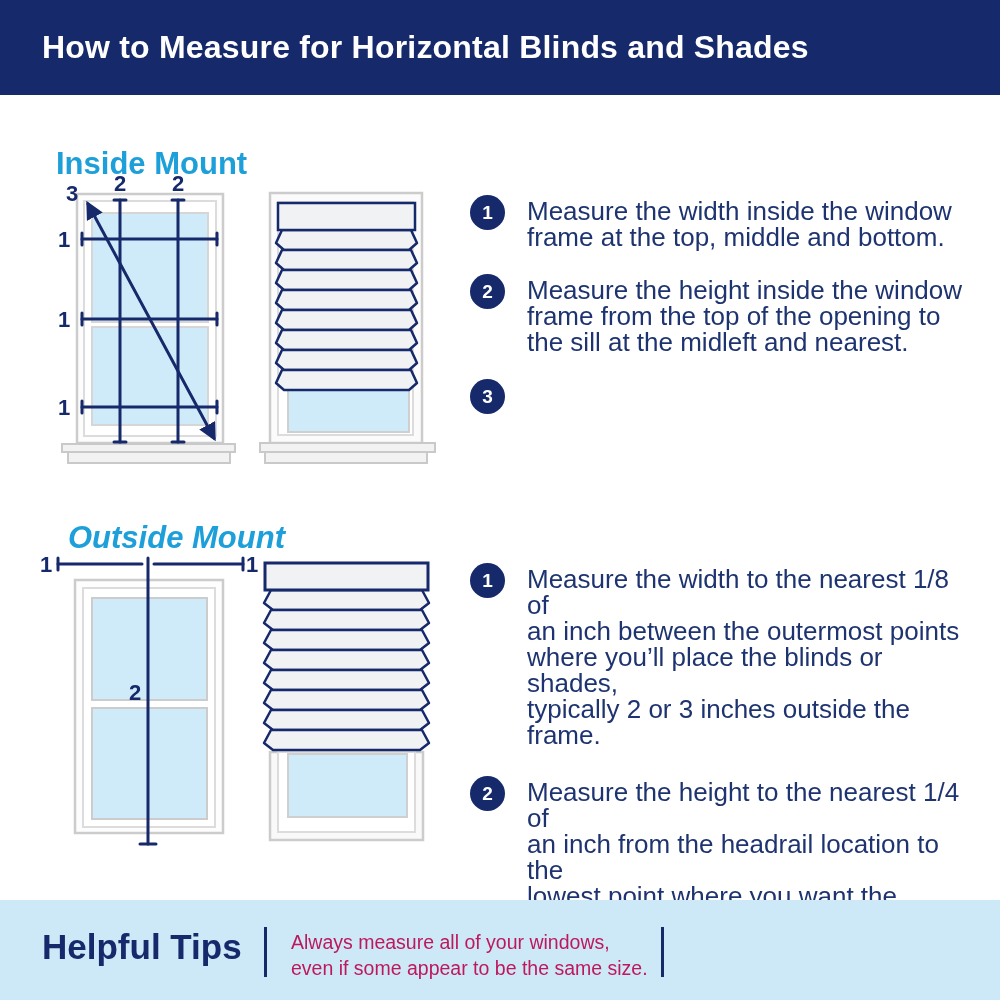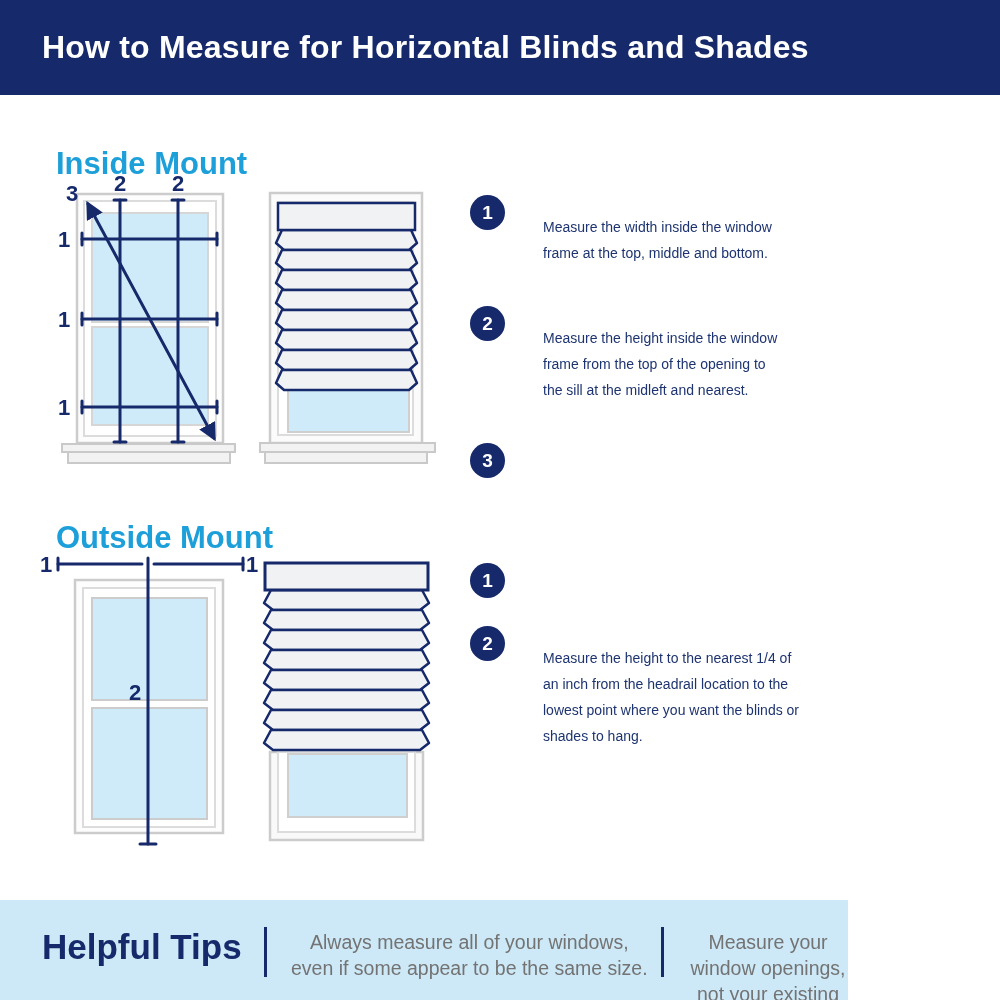--- a/index.html
+++ b/index.html
@@ -7,50 +7,50 @@
         font-family:"Liberation Sans",sans-serif;overflow:hidden;}
 
   
   .header{position:absolute;left:0;top:0;width:1000px;height:95px;background:#16296b;
           display:flex;align-items:center;}
   .header h1{margin:0 0 0 42px;color:#ffffff;font-size:32px;font-weight:bold;letter-spacing:.2px;}
 
   
   .section-heading{position:absolute;margin:16px;color:#1d9fd9;font-size:31px;font-weight:bold;}
   .heading-inside{left:40px;top:130px;}
-  .heading-outside{left:40px;top:504px;}
+  .heading-outside{left:52px;top:504px;font-style:italic;}
 
   
   .diagram{position:absolute;}
   .svg-a{left:40px;top:170px;}
   .svg-b{left:256px;top:190px;}
   .svg-c{left:30px;top:548px;}
   .svg-d{left:255px;top:555px;}
   .measure-label{font-family:"Liberation Sans",sans-serif;font-size:22px;font-weight:bold;fill:#16296b;}
 
   
   .steps{position:absolute;list-style:none;margin:0;padding:0;width:500px;}
   .steps-inside{left:470px;top:195px;}
   .steps-outside{left:470px;top:563px;}
   .step{display:flex;gap:22px;align-items:flex-start;}
   .steps-inside .step{margin-bottom:24px;}
   .steps-outside .step{margin-bottom:28px;}
   .badge{flex:none;width:35px;height:35px;border-radius:50%;background:#16296b;color:#ffffff;
          font-size:19px;font-weight:bold;display:flex;align-items:center;justify-content:center;}
-  .step-text{margin:16px;padding-top:3px;white-space:pre-line;color:#1e3470;
-             font-size:14px;line-height:26px;font-weight:500;}
-
-  
-  .footer{position:absolute;left:0;top:900px;width:848px;height:100px;background:#cde8f6;}
+  .step-text{margin:0;padding-top:3px;white-space:pre-line;color:#1e3470;
+             font-size:26px;line-height:26px;font-weight:500;}
+
+  
+  .footer{position:absolute;left:0;top:900px;width:1000px;height:100px;background:#cde8f6;}
   .footer h2{position:absolute;left:42px;top:27px;margin:0;color:#16296b;font-size:35px;font-weight:bold;}
   .tip-divider{position:absolute;top:27px;width:3px;height:50px;background:#16296b;}
   .divider-1{left:264px;}
   .divider-2{left:661px;}
-  .tip{position:absolute;margin:0;top:29px;white-space:pre-line;color:#737373;
-       font-size:19.5px;line-height:26px;font-weight:500;text-align:center;}
+  .tip{position:absolute;margin:0;top:29px;white-space:pre-line;color:#be185d;
+       font-size:19.5px;line-height:26px;font-weight:500;}
   .tip-1{left:291px;}
   .tip-2{left:688px;}
 </style>
 </head>
 <body>
 
 <div class="page">
 
   <header class="header">
     <h1>How to Measure for Horizontal Blinds and Shades</h1>
@@ -176,33 +176,35 @@
       <path d="M16,155 L167,155 L174,168 L165,175 L18,175 L9,168 Z"></path>
       <path d="M16,175 L167,175 L174,188 L165,195 L18,195 L9,188 Z"></path>
     </g>
 
     <rect x="10" y="8" width="163" height="27" fill="#f1f2f4" stroke="#16296b" stroke-width="3"></rect>
   </svg>
 
   <ol class="steps steps-outside">
     <li class="step">
       <span class="badge">1</span>
+      <p class="step-text">Measure the width to the nearest 1/8 of
+an inch between the outermost points
+where you’ll place the blinds or shades,
+typically 2 or 3 inches outside the frame.</p>
     </li>
     <li class="step">
       <span class="badge">2</span>
       <p class="step-text">Measure the height to the nearest 1/4 of
 an inch from the headrail location to the
 lowest point where you want the blinds or
 shades to hang.</p>
     </li>
   </ol>
 
   <footer class="footer">
     <h2>Helpful Tips</h2>
     <div class="tip-divider divider-1"></div>
     <p class="tip tip-1">Always measure all of your windows,
 even if some appear to be the same size.</p>
     <div class="tip-divider divider-2"></div>
-    <p class="tip tip-2">Measure your window openings,
-not your existing blinds or shades.</p>
   </footer>
 
 </div>
 
 </body></html>

